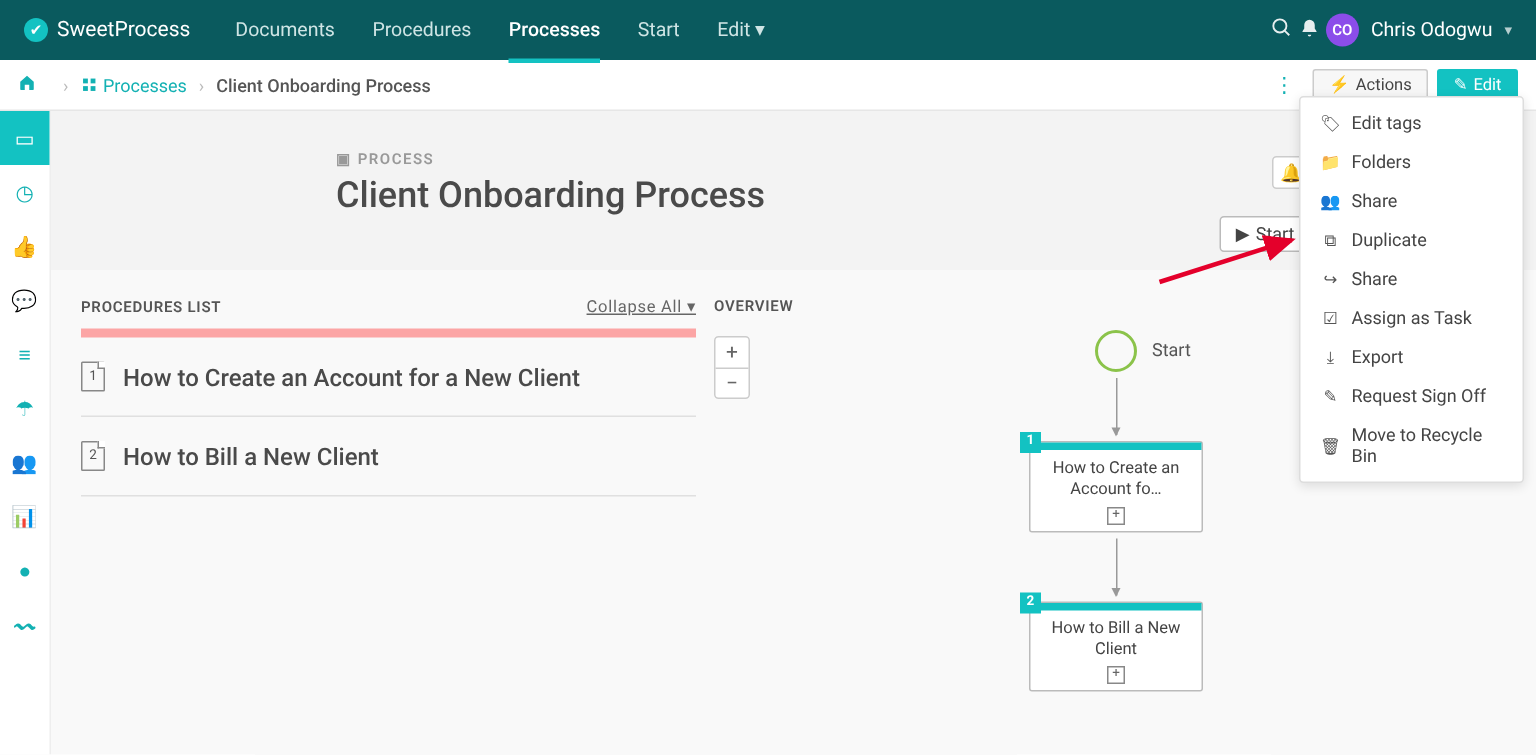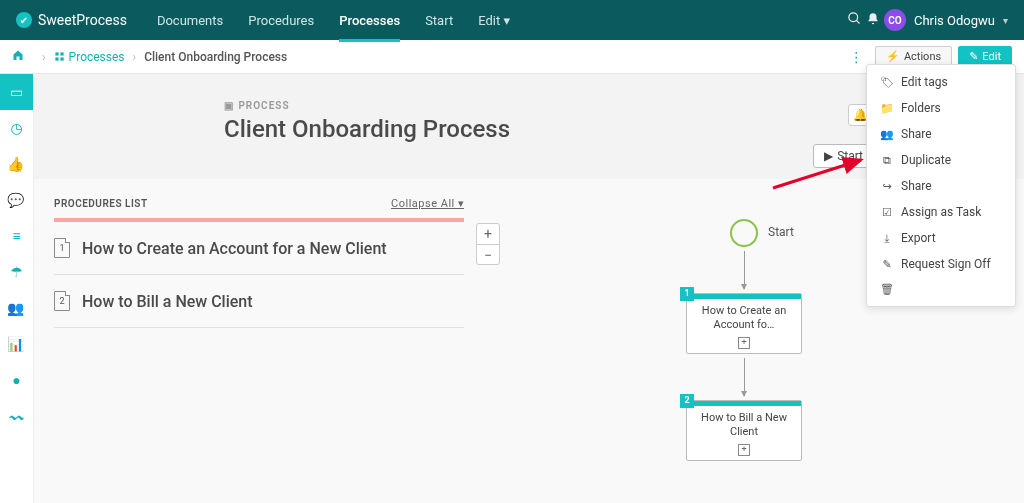--- a/index.html
+++ b/index.html
@@ -38,21 +38,21 @@
 .header-block { background:#f3f3f3; padding:26px 0 36px 190px; position:relative; }
 .proc-tag { font-size:10px; letter-spacing:1px; color:#999; font-weight:600; display:flex; align-items:center; gap:4px; }
 .proc-title { font-size:24px; color:#4a4a4a; font-weight:500; margin-top:4px; }
 .bell-pill { position:absolute; right:150px; top:30px; width:26px; height:22px; background:#fff; border:1px solid #ccc; border-radius:3px; display:flex; align-items:center; justify-content:center; font-size:12px; cursor:pointer; color:#555; }
 .start-btn { position:absolute; right:150px; top:70px; border:1px solid #bbb; background:#fff; border-radius:3px; padding:4px 10px; font-size:12px; cursor:pointer; display:flex; align-items:center; gap:4px; color:#444; }
 
 .content-row { display:flex; padding:0; }
 .left-col { width:430px; padding:18px 0 0 20px; }
 .right-col { flex:1; padding:18px 12px 0 12px; position:relative; }
 
-.listhead { display:flex; align-items:center; border-bottom:4px solid #fca5a5; padding:0 0 8px 0; font-size:10px; letter-spacing:.5px; font-weight:600; color:#555; }
+.listhead { display:flex; align-items:flex-end; border-bottom:6px solid #fca5a5; padding:0 0 8px 0; font-size:10px; letter-spacing:.5px; font-weight:600; color:#555; }
 .listhead .sp { flex:1; }
 .collapse { font-size:11px; color:#666; cursor:pointer; font-weight:400;text-decoration:underline; }
 
 .proc-item { display:flex; align-items:center; gap:12px; padding:16px 0; border-bottom:1px solid #e0e0e0; }
 .proc-num { width:16px; height:20px; border:1px solid #888; border-radius:1px; display:flex; align-items:center; justify-content:center; font-size:9px; color:#555; position:relative; }
 .proc-num::before { content:''; position:absolute; top:-1px; right:-1px; width:4px; height:4px; background:#fff; border-left:1px solid #888; border-bottom:1px solid #888; }
 .proc-item-title { font-size:16px; color:#4a4a4a; font-weight:500; }
 
 .overhead { display:flex; align-items:center; font-size:10px; letter-spacing:.5px; font-weight:600; color:#555; padding-bottom:8px; }
 .overhead .spacer { flex:1; }
@@ -188,20 +188,26 @@
         <div class="proc-num">1</div>
         <div class="proc-item-title">How to Create an Account for a New Client</div>
       </div>
       <div class="proc-item">
         <div class="proc-num">2</div>
         <div class="proc-item-title">How to Bill a New Client</div>
       </div>
     </div>
 
     <div class="right-col">
+      <div class="overhead">
+        <span>OVERVIEW</span>
+        <span class="spacer"></span>
+        <span class="mini">print</span>
+        <span class="mini">⤢</span>
+      </div>
 
       <div class="zoom-ctrl">
         <div>+</div>
         <div>−</div>
       </div>
 
       <div class="flow">
         <div style="position:relative;">
           <div class="start-node"></div>
           <div class="start-label">Start</div>
@@ -252,20 +258,21 @@
   <div class="dropdown-item">
       <span class="dd-icon">⤓</span>
       <span>Export</span>
     </div>
   <div class="dropdown-item">
       <span class="dd-icon">✎</span>
       <span>Request Sign Off</span>
     </div>
   <div class="dropdown-item">
       <span class="dd-icon">🗑</span>
+      <span>Move to Recycle Bin</span>
     </div>
 </div>
 
 <svg class="red-arrow" width="100" height="40">
   <defs>
       <marker id="ah" markerWidth="8" markerHeight="8" refX="6" refY="3" orient="auto">
         <path d="M0,0 L7,3 L0,6 Z" fill="#e4002b"></path>
       </marker>
     </defs>
   <line x1="4" y1="34" x2="92" y2="6" stroke="#e4002b" stroke-width="3" marker-end="url(#ah)"></line>

